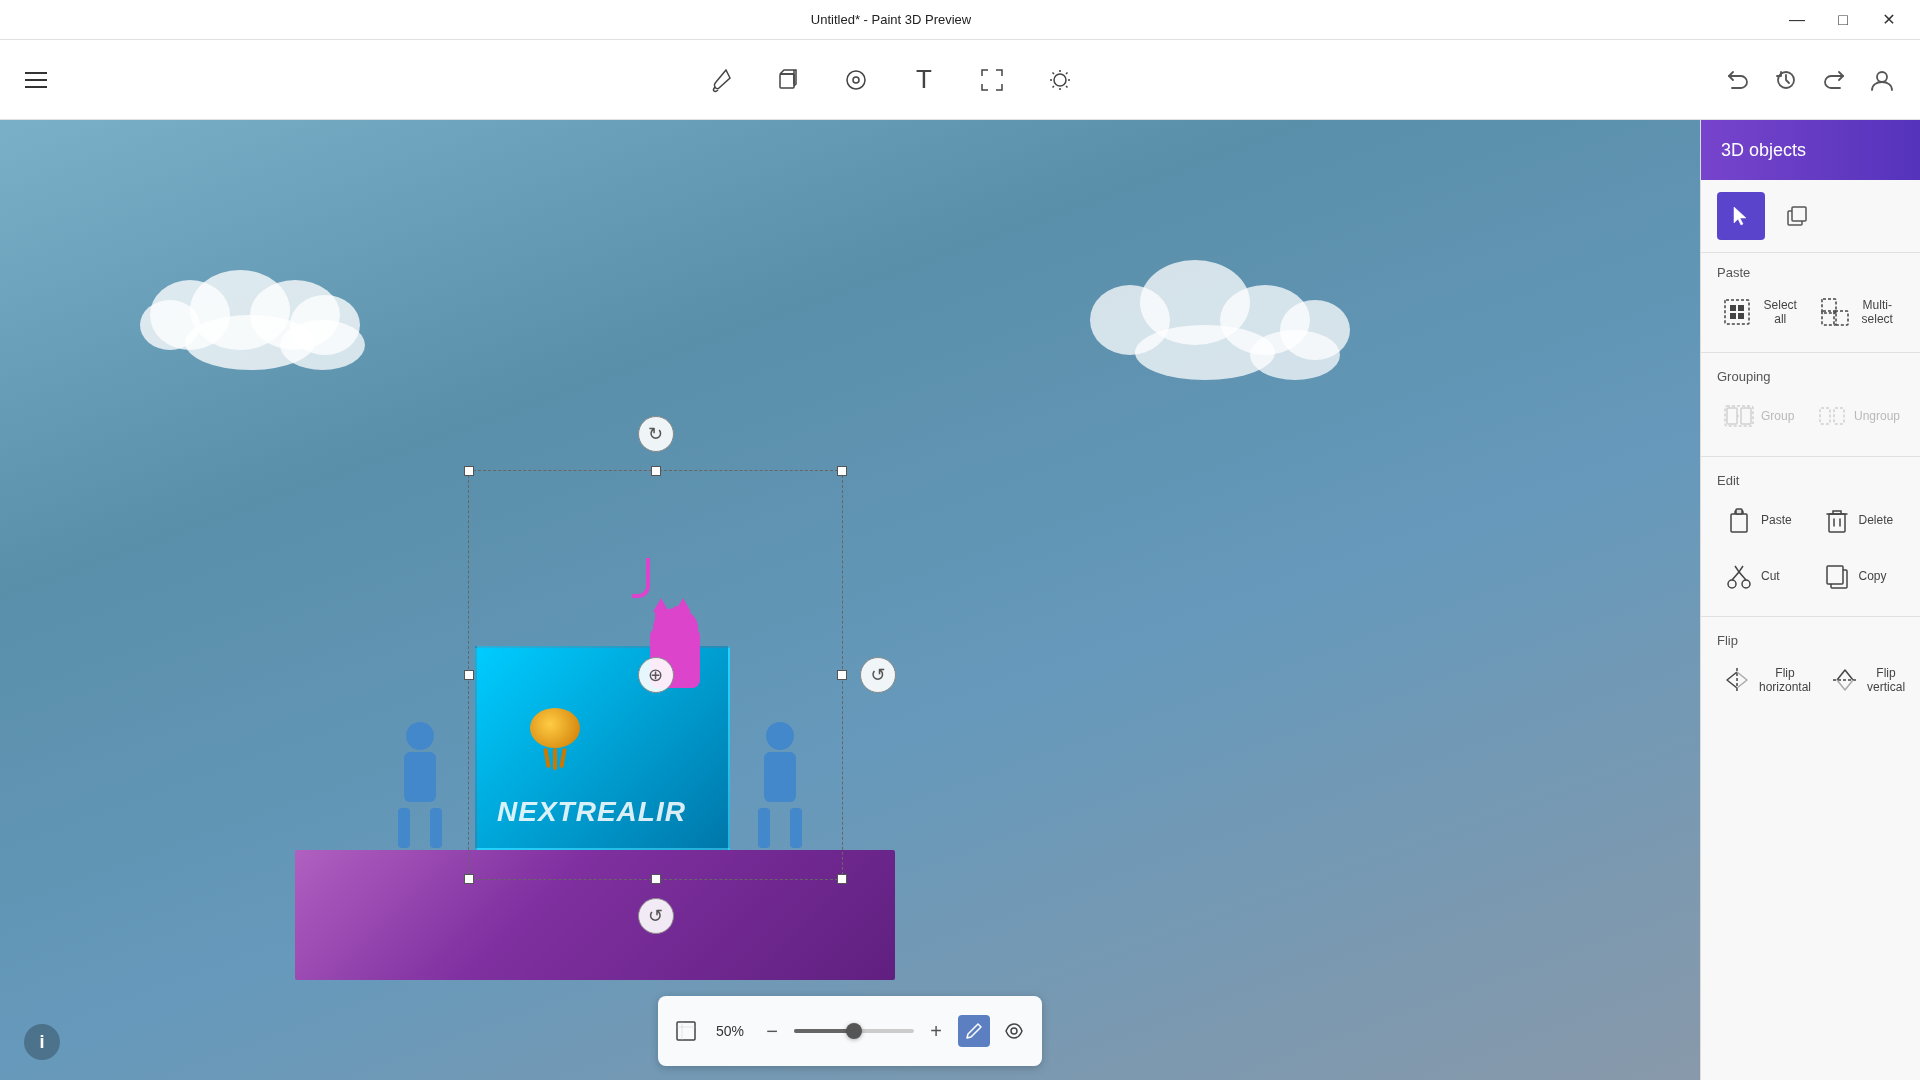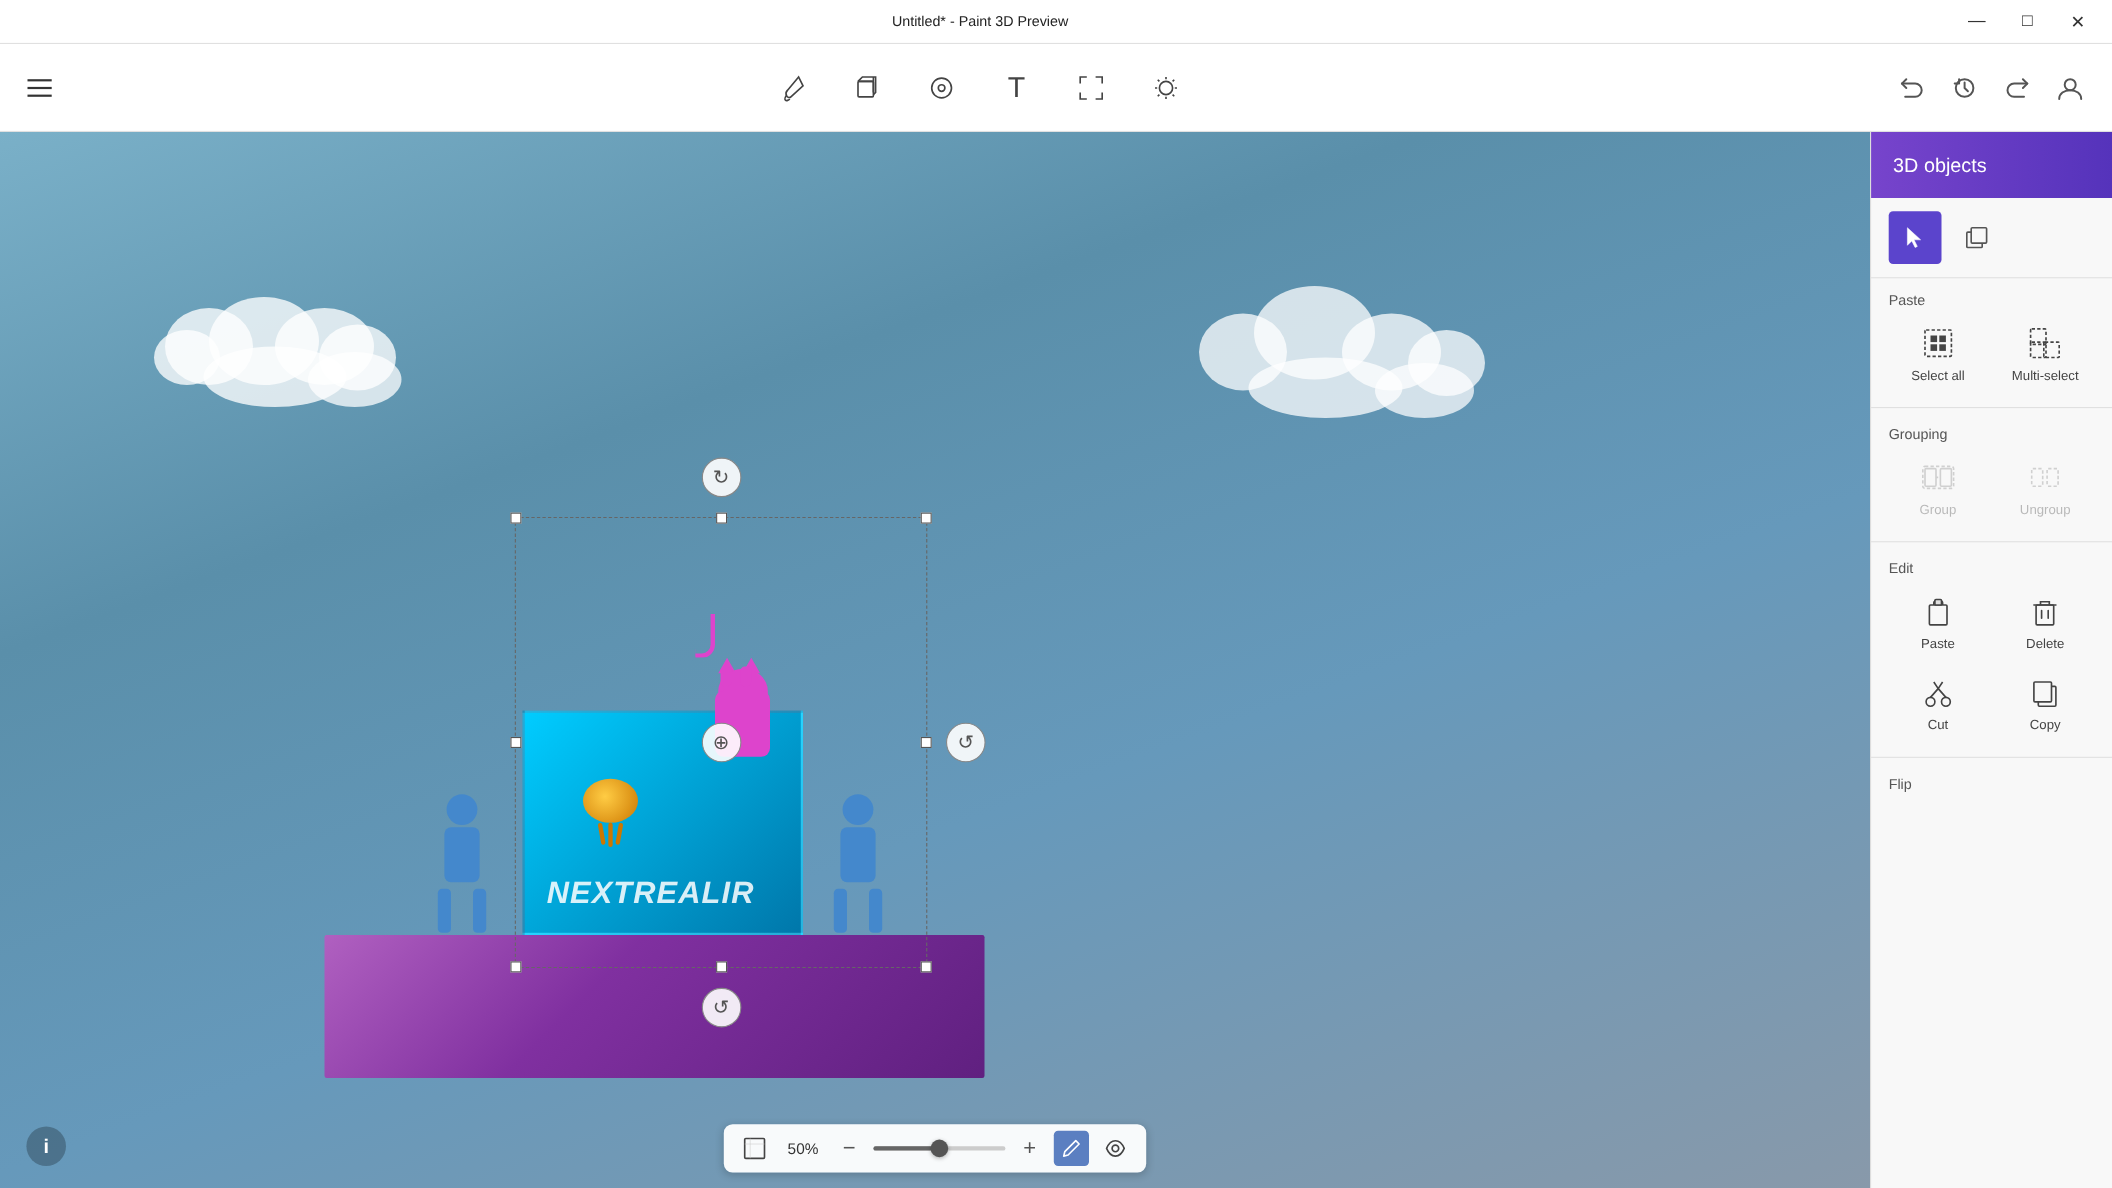--- a/index.html
+++ b/index.html
@@ -139,21 +139,21 @@
     .statusbar {
       position: absolute;
       bottom: 14px;
       left: 50%;
       transform: translateX(-50%);
       display: flex;
       align-items: center;
       gap: 8px;
       background: rgba(255,255,255,0.95);
       border-radius: 8px;
-      padding: 6px 12px;
+      padding: 19px 12px;
       box-shadow: 0 2px 8px rgba(0,0,0,0.2);
     }
     .statusbar-btn {
       width: 32px;
       height: 32px;
       display: flex;
       align-items: center;
       justify-content: center;
       cursor: pointer;
       border-radius: 4px;
@@ -424,21 +424,20 @@
       margin-bottom: 8px;
     }
     .panel-items-row {
       display: flex;
       gap: 8px;
       margin-bottom: 8px;
     }
     .panel-item {
       flex: 1;
       display: flex;
-      flex-direction: column;
       align-items: center;
       gap: 4px;
       padding: 6px 4px;
       cursor: pointer;
       border-radius: 4px;
     }
     .panel-item.disabled { opacity: 0.35; cursor: default; }
     .panel-item-icon {
       width: 36px;
       height: 36px;
@@ -809,16 +808,38 @@
           </div>
           <span class="panel-item-label">Copy</span>
         </div>
       </div>
     </div>
 
     <div class="panel-divider"></div>
 
     <div class="panel-section">
       <div class="panel-section-title">Flip</div>
+      <div class="panel-items-row">
+        <div class="panel-item">
+          <div class="panel-item-icon">
+            <svg width="32" height="32" viewBox="0 0 32 32" fill="none">
+              <path d="M16 4V28" stroke="#444" stroke-width="1.5" stroke-dasharray="3 2"></path>
+              <path d="M16 8L6 16L16 24" stroke="#444" stroke-width="1.5" fill="none" stroke-linejoin="round"></path>
+              <path d="M16 8L26 16L16 24" stroke="#aaa" stroke-width="1.5" fill="none" stroke-linejoin="round"></path>
+            </svg>
+          </div>
+          <span class="panel-item-label">Flip horizontal</span>
+        </div>
+        <div class="panel-item">
+          <div class="panel-item-icon">
+            <svg width="32" height="32" viewBox="0 0 32 32" fill="none">
+              <path d="M4 16H28" stroke="#444" stroke-width="1.5" stroke-dasharray="3 2"></path>
+              <path d="M8 16L16 6L24 16" stroke="#444" stroke-width="1.5" fill="none" stroke-linejoin="round"></path>
+              <path d="M8 16L16 26L24 16" stroke="#aaa" stroke-width="1.5" fill="none" stroke-linejoin="round"></path>
+            </svg>
+          </div>
+          <span class="panel-item-label">Flip vertical</span>
+        </div>
+      </div>
     </div>
 
   </div>
 </div>
 
 </body></html>

